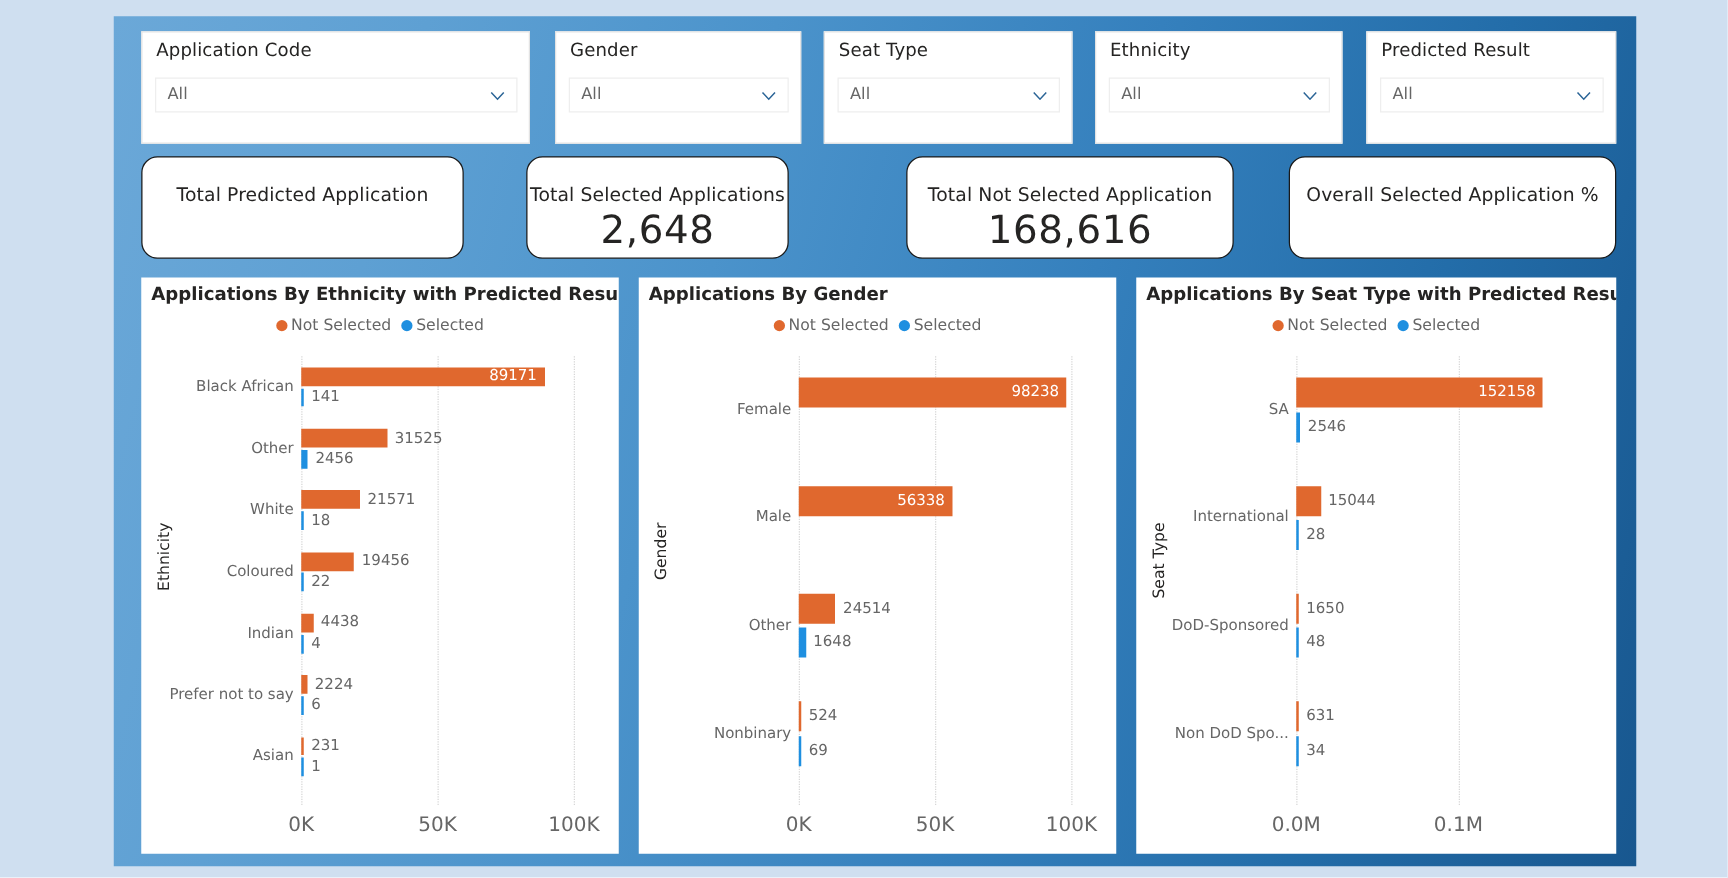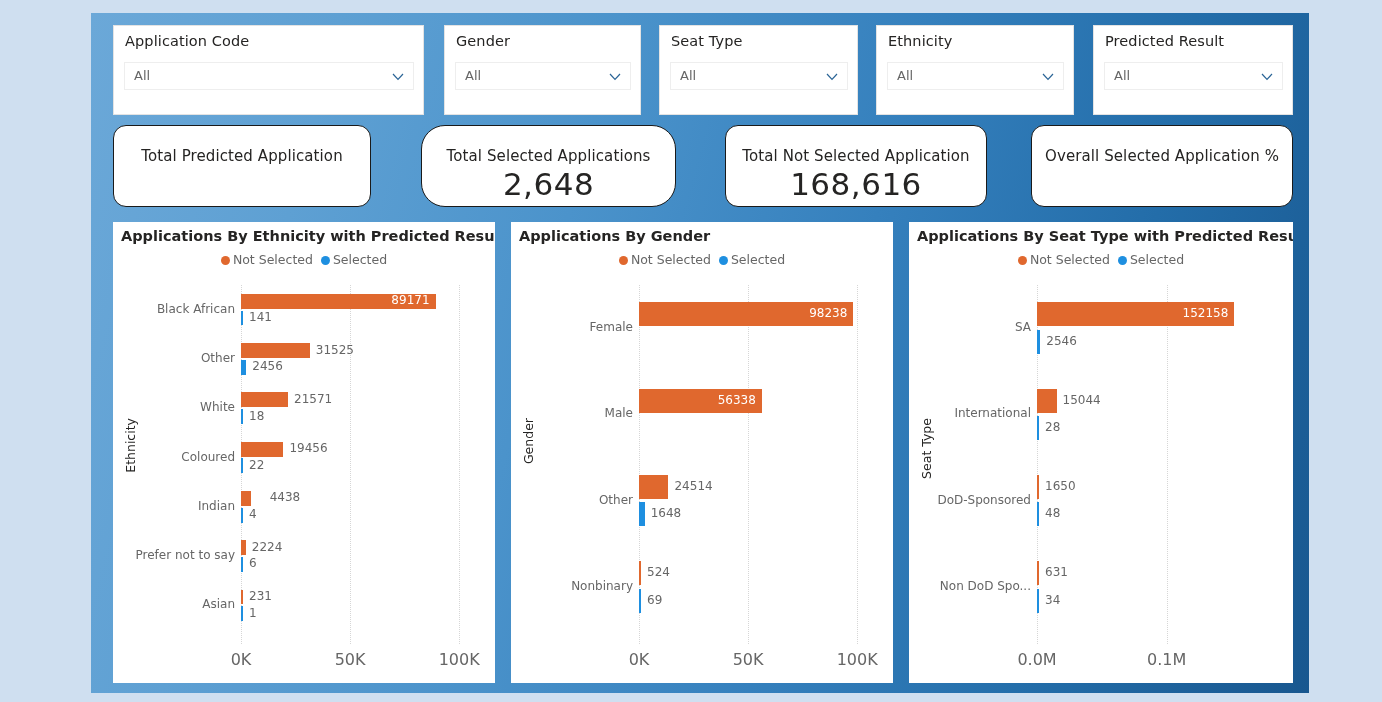--- a/index.html
+++ b/index.html
@@ -261,21 +261,21 @@
               </svg>
             </div>
           </div>
         </div>
       </div>
 
     <div id="kpis">
         <div class="kpi" style="left: 0px; width: 258px;">
           <div class="kpi-label">Total Predicted Application</div>
         </div>
-        <div class="kpi" style="left: 308px; width: 255px; border-radius: 24px;">
+        <div class="kpi" style="left: 308px; width: 210px;">
           <div class="kpi-label">Total Selected Applications</div>
           <div class="kpi-value">2,648</div>
         </div>
         <div class="kpi" style="left: 612px; width: 262px;">
           <div class="kpi-label">Total Not Selected Application</div>
           <div class="kpi-value">168,616</div>
         </div>
         <div class="kpi" style="left: 918px; width: 262px;">
           <div class="kpi-label">Overall Selected Application %</div>
         </div>
@@ -308,21 +308,21 @@
             <div class="bar-val" style="left: 53.064px; top: 106.836px;">21571</div>
             <div class="bar" style="background: rgb(30, 143, 224); width: 2px; height: 14.7857px; top: 124.2px;"></div>
             <div class="bar-val" style="left: 8px; top: 123.593px;">18</div>
             <div class="cat-label" style="left: -116px; width: 110px; top: 164.5px;">Coloured</div>
             <div class="bar" style="background: rgb(224, 104, 46); width: 42.4495px; height: 14.7857px; top: 156.729px;"></div>
             <div class="bar-val" style="left: 48.4495px; top: 156.121px;">19456</div>
             <div class="bar" style="background: rgb(30, 143, 224); width: 2px; height: 14.7857px; top: 173.486px;"></div>
             <div class="bar-val" style="left: 8px; top: 172.879px;">22</div>
             <div class="cat-label" style="left: -116px; width: 110px; top: 213.786px;">Indian</div>
             <div class="bar" style="background: rgb(224, 104, 46); width: 9.68291px; height: 14.7857px; top: 206.014px;"></div>
-            <div class="bar-val" style="left: 15.6829px; top: 205.407px; margin-left: 13px;">4438</div>
+            <div class="bar-val" style="left: 15.6829px; top: 205.407px;">4438</div>
             <div class="bar" style="background: rgb(30, 143, 224); width: 2px; height: 14.7857px; top: 222.771px;"></div>
             <div class="bar-val" style="left: 8px; top: 222.164px;">4</div>
             <div class="cat-label" style="left: -116px; width: 110px; top: 263.071px;">Prefer not to say</div>
             <div class="bar" style="background: rgb(224, 104, 46); width: 4.85236px; height: 14.7857px; top: 255.3px;"></div>
             <div class="bar-val" style="left: 10.8524px; top: 254.693px;">2224</div>
             <div class="bar" style="background: rgb(30, 143, 224); width: 2px; height: 14.7857px; top: 272.057px;"></div>
             <div class="bar-val" style="left: 8px; top: 271.45px;">6</div>
             <div class="cat-label" style="left: -116px; width: 110px; top: 312.357px;">Asian</div>
             <div class="bar" style="background: rgb(224, 104, 46); width: 2px; height: 14.7857px; top: 304.586px;"></div>
             <div class="bar-val" style="left: 8px; top: 303.979px;">231</div>

